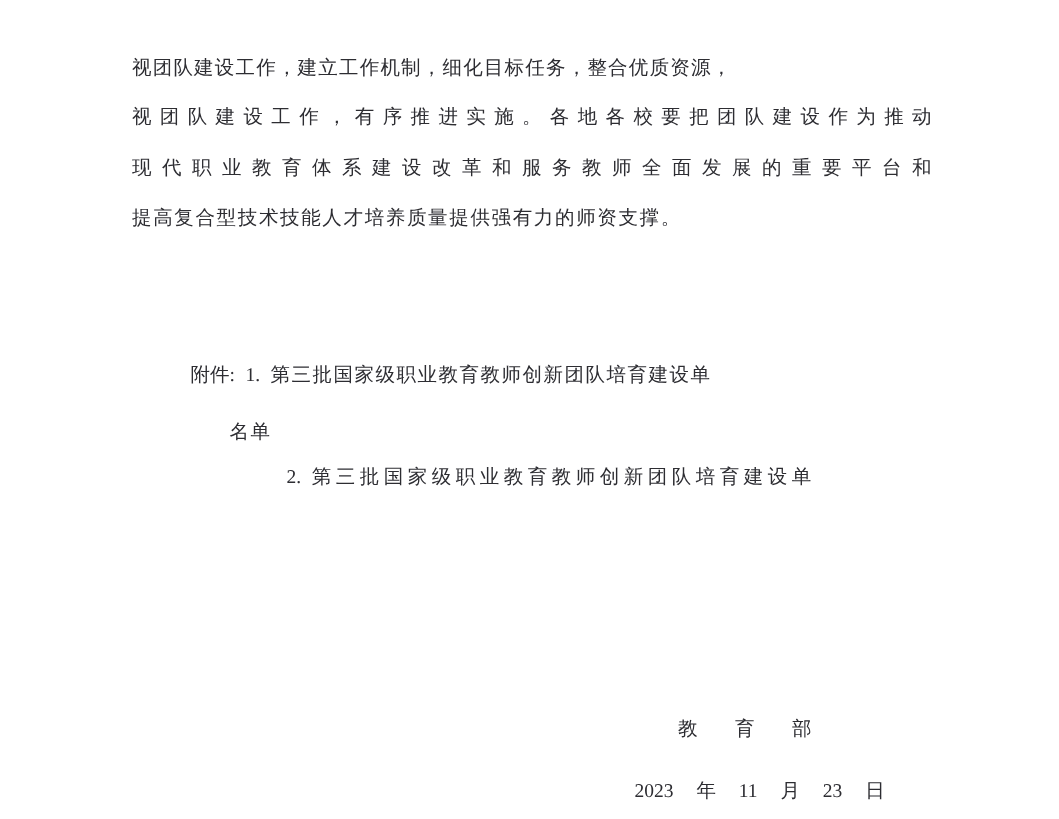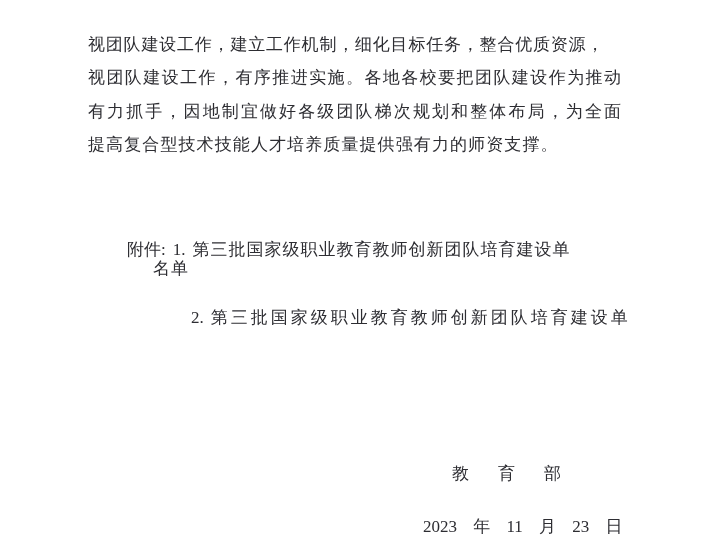--- a/index.html
+++ b/index.html
@@ -7,21 +7,21 @@
     padding: 0;
   }
   .page {
     position: relative;
     width: 706px;
     height: 546px;
     background: #ffffff;
     overflow: hidden;
     font-family: "Liberation Serif", "DejaVu Serif", serif;
     color: #2d2d32;
-    font-size: 17px;
+    font-size: 13px;
   }
   .para {
     position: absolute;
     left: 88px;
     top: 28px;
     width: 533px;
   }
   .line {
     height: 33.4px;
     line-height: 33.4px;
@@ -49,21 +49,21 @@
     font-family: Liberation Serif, serif;
   }
   .att-num {
     margin-right: 7px;
   }
   .ls1 { letter-spacing: 1px; }
   .ls3 { letter-spacing: 3px; }
   .sig-org {
     position: absolute;
     left: 452px;
-    top: 457px;
+    top: 469px;
     height: 34px;
     line-height: 34px;
     letter-spacing: 6px;
     white-space: nowrap;
   }
   .sig-date {
     position: absolute;
     left: 423px;
     top: 510px;
     height: 34px;
@@ -74,28 +74,28 @@
   }
 </style>
 </head>
 <body>
 
 <div class="page">
 
   <div class="para">
     <div class="line hang">视团队建设工作，建立工作机制，细化目标任务，整合优质资源，</div>
     <div class="line jline">视团队建设工作，有序推进实施。各地各校要把团队建设作为推动</div>
-    <div class="line jline">有力抓手，因地制宜做好各级团队梯次规划和整体布局，为全面</div>
+    <div class="line jline">现代职业教育体系建设改革和服务教师全面发展的重要平台和</div>
     <div class="line lastline">提高复合型技术技能人才培养质量提供强有力的师资支撑。</div>
   </div>
 
   <div class="att-line" style="left:127px; top:233px">
     <span class="att-label">附件:</span><span class="att-num">1.</span><span class="ls1">第三批国家级职业教育教师创新团队培育建设单</span>
   </div>
-  <div class="att-line ls1" style="left:153px; top:252px">名单</div>
+  <div class="att-line ls1" style="left:153px; top:271px">名单</div>
   <div class="att-line" style="left:191px; top:301px">
     <span class="att-num">2.</span><span class="ls3">第三批国家级职业教育教师创新团队培育建设单</span>
   </div>
 
   <div class="sig-org">教　育　部</div>
   <div class="sig-date">2023 年 11 月 23 日</div>
 
 </div>
 
 </body></html>

